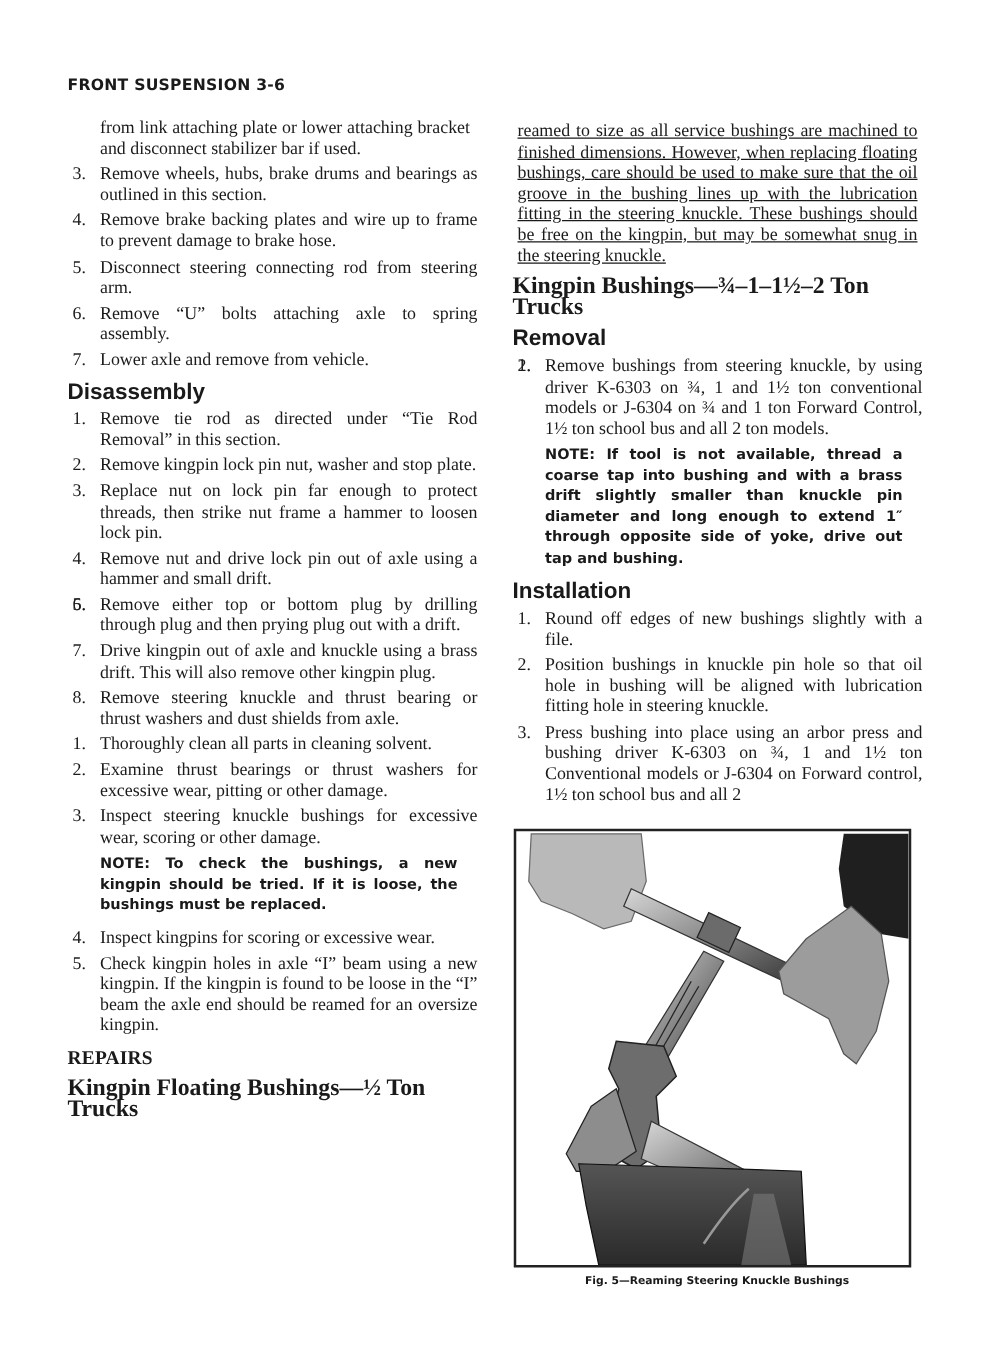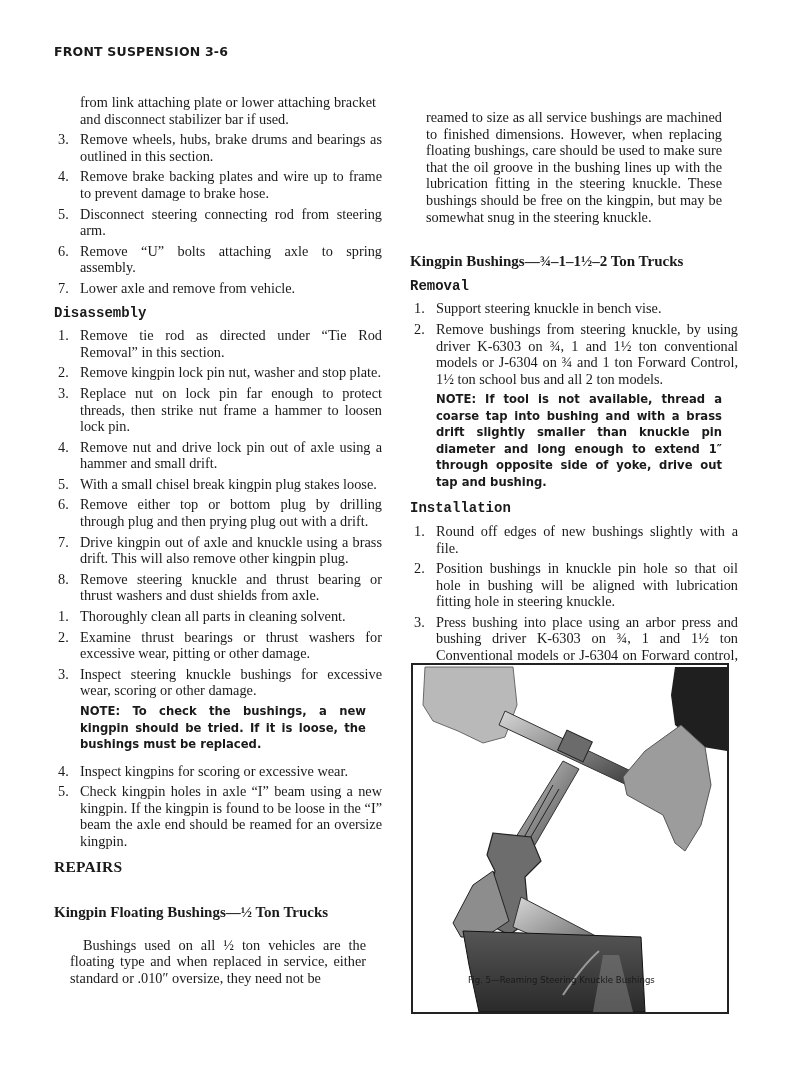--- a/index.html
+++ b/index.html
@@ -1,32 +1,32 @@
 <!DOCTYPE html>
 <html><head>
 <meta charset="utf-8">
 <style>
   html, body { margin:0; padding:0; background:#ffffff; }
   body { width:790px; height:1085px; position:relative; overflow:hidden; color:#1a1a1a; }
-  .hdr { position:absolute; left:54px; top:44px; font-family:"DejaVu Sans", sans-serif; font-weight:bold; font-size:12.5px; letter-spacing:0.2px;text-align:right; }
+  .hdr { position:absolute; left:54px; top:60px; font-family:"DejaVu Sans", sans-serif; font-weight:bold; font-size:12.5px; letter-spacing:0.2px;text-align:right; }
   .col { position:absolute; width:328px; font-family:"Liberation Serif", serif; font-size:14.3px; line-height:16.6px; }
   .col.left { left:54px; top:94px; }
   .col.right { left:410px; top:93px; }
-  .p { text-align:justify; margin:16px; }
+  .p { text-align:justify; margin:4px;text-decoration:underline; }
   .indent-p { text-indent:13px; }
   .li { position:relative; padding-left:26px; text-align:justify; margin:0 0 4px 0; }
   .li .n { position:absolute; left:4px; top:0; }
   .cont { padding-left:26px; text-align:justify; margin:0 6px 4px 0; }
-  .h3 { font-family:Liberation Mono, monospace; font-weight:bold; font-size:14px; margin:8px 0 6px 0; }
+  .h3 { font-family:Liberation Sans, sans-serif; font-weight:bold; font-size:18px; margin:8px 0 6px 0; }
   .h2 { font-family:Liberation Serif, serif; font-weight:bold; font-size:15.5px; margin:10px 0 6px 0; letter-spacing:0.2px; }
-  .h2b { font-family:"Liberation Serif", serif; font-weight:bold; font-size:15px; margin:28px 0 6px 0; }
+  .h2b { font-family:"Liberation Serif", serif; font-weight:bold; font-size:19px; margin:8px 0 6px 0; }
   .note { padding-left:26px; font-family:"DejaVu Sans", sans-serif; font-weight:bold; font-size:11.6px; line-height:16.5px; margin:4px 16px 10px 0; text-align:justify; }
   .figure { position:absolute; left:411px; top:663px; width:314px; height:347px; border:2px solid #222; background:#fff; overflow:hidden; }
   .figure svg { display:block; }
-  .caption { position:absolute; left:468px; top:975px; font-family:"DejaVu Sans", sans-serif; font-weight:normal; font-size:8.6px; }
+  .caption { position:absolute; left:468px; top:1020px; font-family:"DejaVu Sans", sans-serif; font-weight:bold; font-size:8.6px; }
 </style>
 </head>
 <body>
 
 <div class="hdr">FRONT SUSPENSION 3-6</div>
 
 <div class="col left">
   <p class="cont">from link attaching plate or lower attaching bracket and disconnect stabilizer bar if used.</p>
 
   <div>
@@ -36,49 +36,48 @@
     <div class="li"><span class="n">6.</span><span>Remove “U” bolts attaching axle to spring assembly.</span></div>
     <div class="li"><span class="n">7.</span><span>Lower axle and remove from vehicle.</span></div>
   </div>
 
   <div class="h3">Disassembly</div>
   <div>
     <div class="li"><span class="n">1.</span><span>Remove tie rod as directed under “Tie Rod Removal” in this section.</span></div>
     <div class="li"><span class="n">2.</span><span>Remove kingpin lock pin nut, washer and stop plate.</span></div>
     <div class="li"><span class="n">3.</span><span>Replace nut on lock pin far enough to protect threads, then strike nut frame a hammer to loosen lock pin.</span></div>
     <div class="li"><span class="n">4.</span><span>Remove nut and drive lock pin out of axle using a hammer and small drift.</span></div>
-    <div class="li"><span class="n">5.</span><span>With a small chisel break kingpin plug stakes loose.</span></div>
+    <div class="li"><span class="n">5.</span></div>
     <div class="li"><span class="n">6.</span><span>Remove either top or bottom plug by drilling through plug and then prying plug out with a drift.</span></div>
     <div class="li"><span class="n">7.</span><span>Drive kingpin out of axle and knuckle using a brass drift. This will also remove other kingpin plug.</span></div>
     <div class="li"><span class="n">8.</span><span>Remove steering knuckle and thrust bearing or thrust washers and dust shields from axle.</span></div>
   </div>
 
   <div>
     <div class="li"><span class="n">1.</span><span>Thoroughly clean all parts in cleaning solvent.</span></div>
     <div class="li"><span class="n">2.</span><span>Examine thrust bearings or thrust washers for excessive wear, pitting or other damage.</span></div>
     <div class="li"><span class="n">3.</span><span>Inspect steering knuckle bushings for excessive wear, scoring or other damage.</span></div>
   </div>
   <div class="note">NOTE: To check the bushings, a new kingpin should be tried. If it is loose, the bushings must be replaced.</div>
   <div>
     <div class="li"><span class="n">4.</span><span>Inspect kingpins for scoring or excessive wear.</span></div>
     <div class="li"><span class="n">5.</span><span>Check kingpin holes in axle “I” beam using a new kingpin. If the kingpin is found to be loose in the “I” beam the axle end should be reamed for an oversize kingpin.</span></div>
   </div>
 
   <div class="h2">REPAIRS</div>
   <div class="h2b">Kingpin Floating Bushings—½ Ton Trucks</div>
-  <p class="p indent-p">Bushings used on all ½ ton vehicles are the floating type and when replaced in service, either standard or .010″ oversize, they need not be</p>
 </div>
 
 <div class="col right">
   <p class="p">reamed to size as all service bushings are machined to finished dimensions. However, when replacing floating bushings, care should be used to make sure that the oil groove in the bushing lines up with the lubrication fitting in the steering knuckle. These bushings should be free on the kingpin, but may be somewhat snug in the steering knuckle.</p>
 
   <div class="h2b">Kingpin Bushings—¾–1–1½–2 Ton Trucks</div>
   <div class="h3">Removal</div>
   <div>
-    <div class="li"><span class="n">1.</span><span>Support steering knuckle in bench vise.</span></div>
+    <div class="li"><span class="n">1.</span></div>
     <div class="li"><span class="n">2.</span><span>Remove bushings from steering knuckle, by using driver K-6303 on ¾, 1 and 1½ ton conventional models or J-6304 on ¾ and 1 ton Forward Control, 1½ ton school bus and all 2 ton models.</span></div>
   </div>
   <div class="note">NOTE: If tool is not available, thread a coarse tap into bushing and with a brass drift slightly smaller than knuckle pin diameter and long enough to extend 1″ through opposite side of yoke, drive out tap and bushing.</div>
 
   <div class="h3">Installation</div>
   <div>
     <div class="li"><span class="n">1.</span><span>Round off edges of new bushings slightly with a file.</span></div>
     <div class="li"><span class="n">2.</span><span>Position bushings in knuckle pin hole so that oil hole in bushing will be aligned with lubrication fitting hole in steering knuckle.</span></div>
     <div class="li"><span class="n">3.</span><span>Press bushing into place using an arbor press and bushing driver K-6303 on ¾, 1 and 1½ ton Conventional models or J-6304 on Forward control, 1½ ton school bus and all 2</span></div>
   </div>

